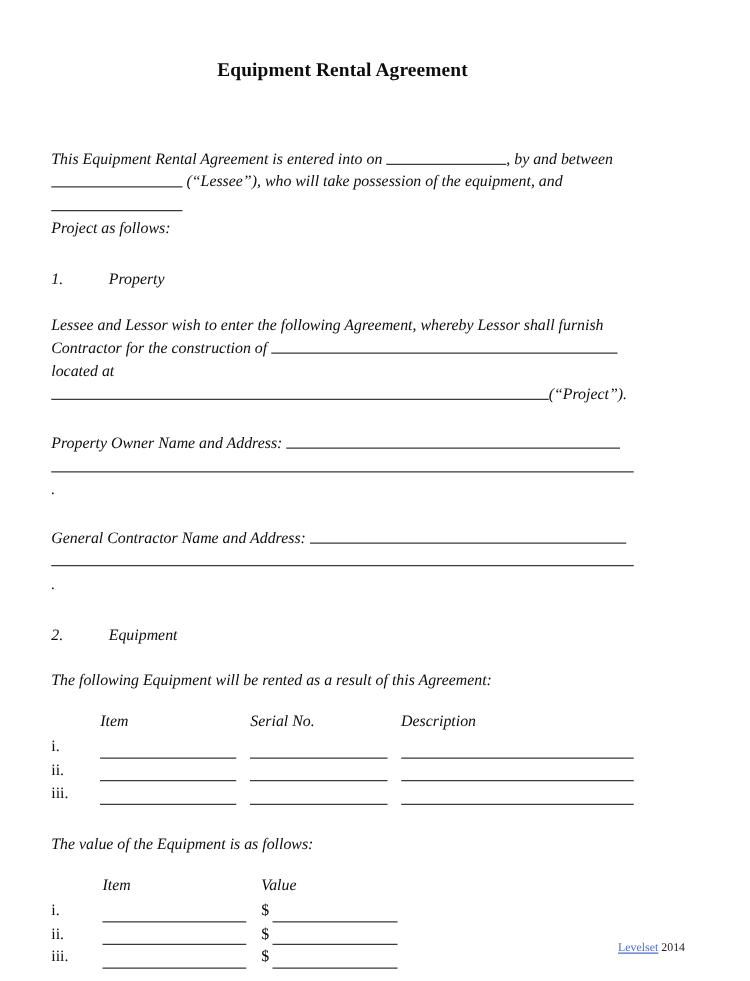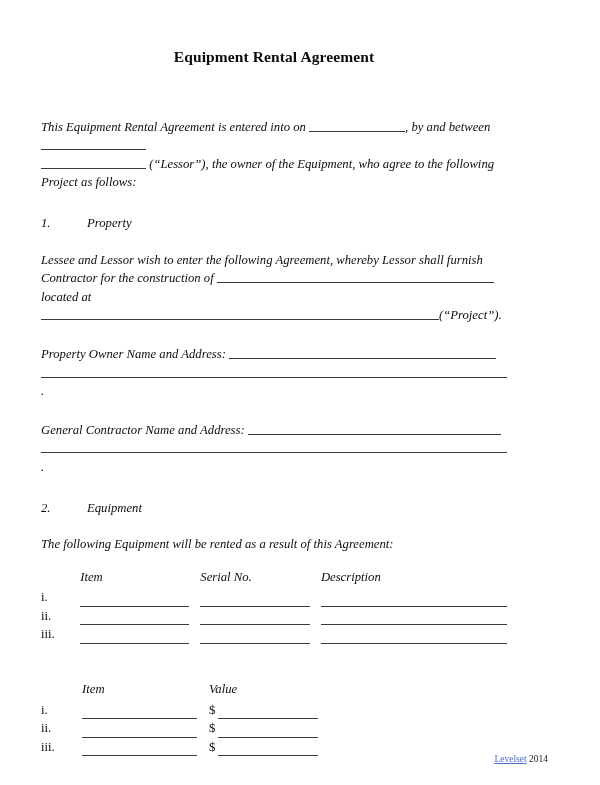--- a/index.html
+++ b/index.html
@@ -166,23 +166,23 @@
   <div class="doc">
 
     <h1 class="doc-title">Equipment Rental Agreement</h1>
 
     <div class="sp-24"></div>
 
     <div class="para intro">
       <span>This Equipment Rental Agreement is entered into on</span>
       <span class="blank blank-date"></span><span>, by and between</span><br>
       <span class="blank blank-sm"></span>
+      <span>(“Lessee”), who will take possession of the equipment, and</span><br>
+      <span class="blank blank-sm"></span>
       <br>
-      <span class="blank blank-sm"></span>
-      <span>(“Lessor”), the owner of the Equipment, who agree to the following</span><br>
       <span>Project as follows:</span>
     </div>
 
     <div class="sp-22"></div>
 
     <div class="section-head">
       <span class="section-num">1.</span>
       <span class="section-title">Property</span>
     </div>
 
@@ -275,20 +275,21 @@
           <td></td>
           <td>
               <span class="cell-line"></span>
             </td>
         </tr>
       </tbody>
     </table>
 
     <div class="sp-22"></div>
 
+    <div class="para">The value of the Equipment is as follows:</div>
 
     <div class="sp-14"></div>
 
     <table class="tbl indent-tbl">
       <tbody>
         <tr class="hdr">
           <td class="col-num"></td>
           <td class="vl-item">Item</td>
           <td class="eq-gap"></td>
           <td class="vl-val">Value</td>

